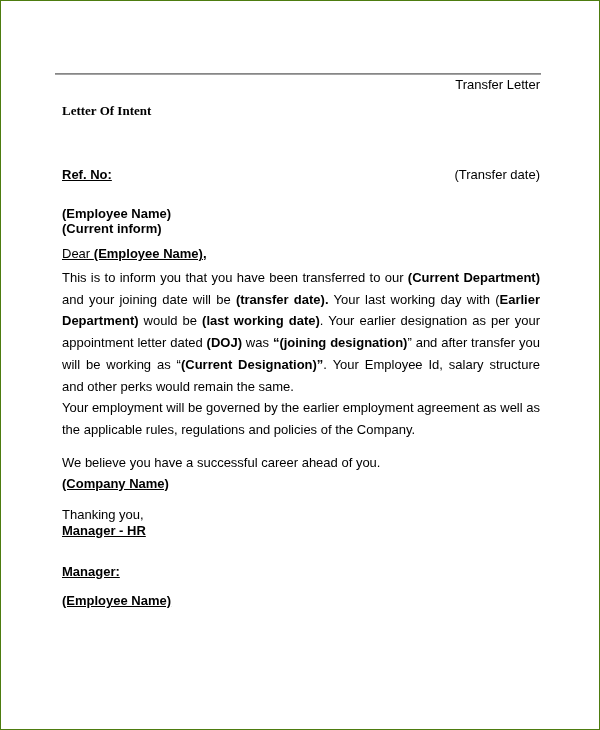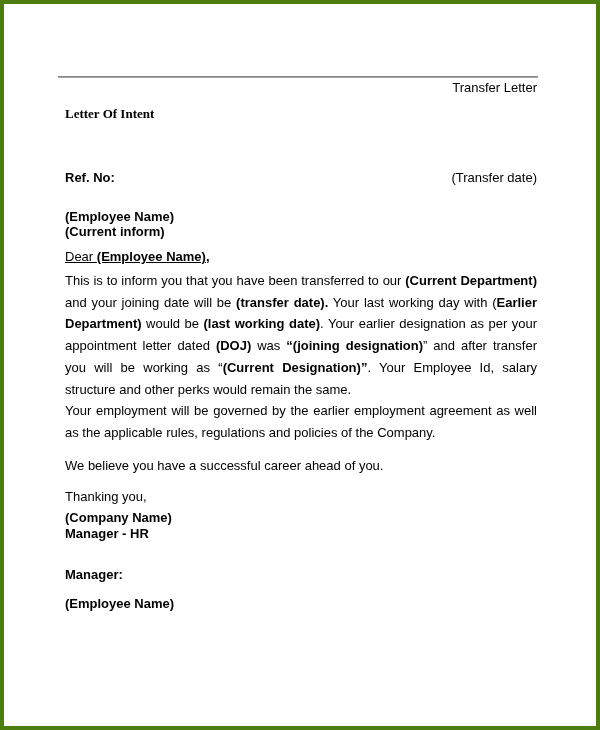--- a/index.html
+++ b/index.html
@@ -1,35 +1,35 @@
 <!DOCTYPE html>
 <html><head>
 <meta charset="utf-8">
 <style>
   html, body { margin: 0; padding: 0; background: #ffffff; }
   .page {
     position: relative;
     width: 600px;
     height: 730px;
     box-sizing: border-box;
-    border: 4px solid #4d7c0f;
+    border: 1px solid #4d7c0f;
     background: #ffffff;
     font-family: "Liberation Sans", sans-serif;
     font-size: 13px;
     color: #000000;
     overflow: hidden;
   }
   .content { padding: 0 59px 0 61px; }
   .rule {
     height: 2px;
     background: linear-gradient(#787878, #b2b2b2);
     margin: 72px -1px 0 -7px;
   }
   .line { line-height: 16px; }
-  .bold { font-weight: bold; }
+  .bold { font-weight: bold; text-decoration: underline; }
   .doc-label { text-align: right; line-height: 16px; margin-top: 2px; }
   .title { font-weight: bold; line-height: 16px; margin-top: 10px; font-family: Liberation Serif, serif; }
   .ref-row { display: flex; justify-content: space-between; line-height: 16px; margin-top: 48px; }
   .address { margin-top: 24px; line-height: 14.5px; }
   .address .name-line { font-weight: bold; }
   .dear { margin-top: 10px; text-decoration: underline; }
   .para { margin: 0; text-align: justify; line-height: 21.7px; }
   .p1 { margin-top: 5px; }
   .p2 { }
   .believe { margin-top: 14px; }
@@ -62,23 +62,23 @@
     </div>
 
     <div class="line dear"><span>Dear </span><span style="font-weight: bold;">(Employee Name),</span></div>
 
     <p class="para p1"><span>This is to inform you that you have been transferred to our </span><span style="font-weight: bold;">(Current Department)</span><span> and your joining date will be </span><span style="font-weight: bold;">(transfer date).</span><span> Your last working day with (</span><span style="font-weight: bold;">Earlier Department)</span><span> would be </span><span style="font-weight: bold;">(last working date)</span><span>. Your earlier designation as per your appointment letter dated </span><span style="font-weight: bold;">(DOJ)</span><span> was </span><span style="font-weight: bold;">“(joining designation)</span><span>” and after transfer you will be working as “</span><span style="font-weight: bold;">(Current Designation)”</span><span>. Your Employee Id, salary structure and other perks would remain the same.</span></p>
 
     <p class="para p2">Your employment will be governed by the earlier employment agreement as well as the applicable rules, regulations and policies of the Company.</p>
 
     <div class="line believe">We believe you have a successful career ahead of you.</div>
 
+    <div class="line bold company">(Company Name)</div>
+
     <div class="line thanks">Thanking you,</div>
-
-    <div class="line bold company">(Company Name)</div>
 
     <div class="line bold manager">Manager - HR</div>
 
     <div class="line bold accepted">Manager:</div>
 
     <div class="line bold emp-sign">(Employee Name)</div>
 
   </div>
 </div>
 

